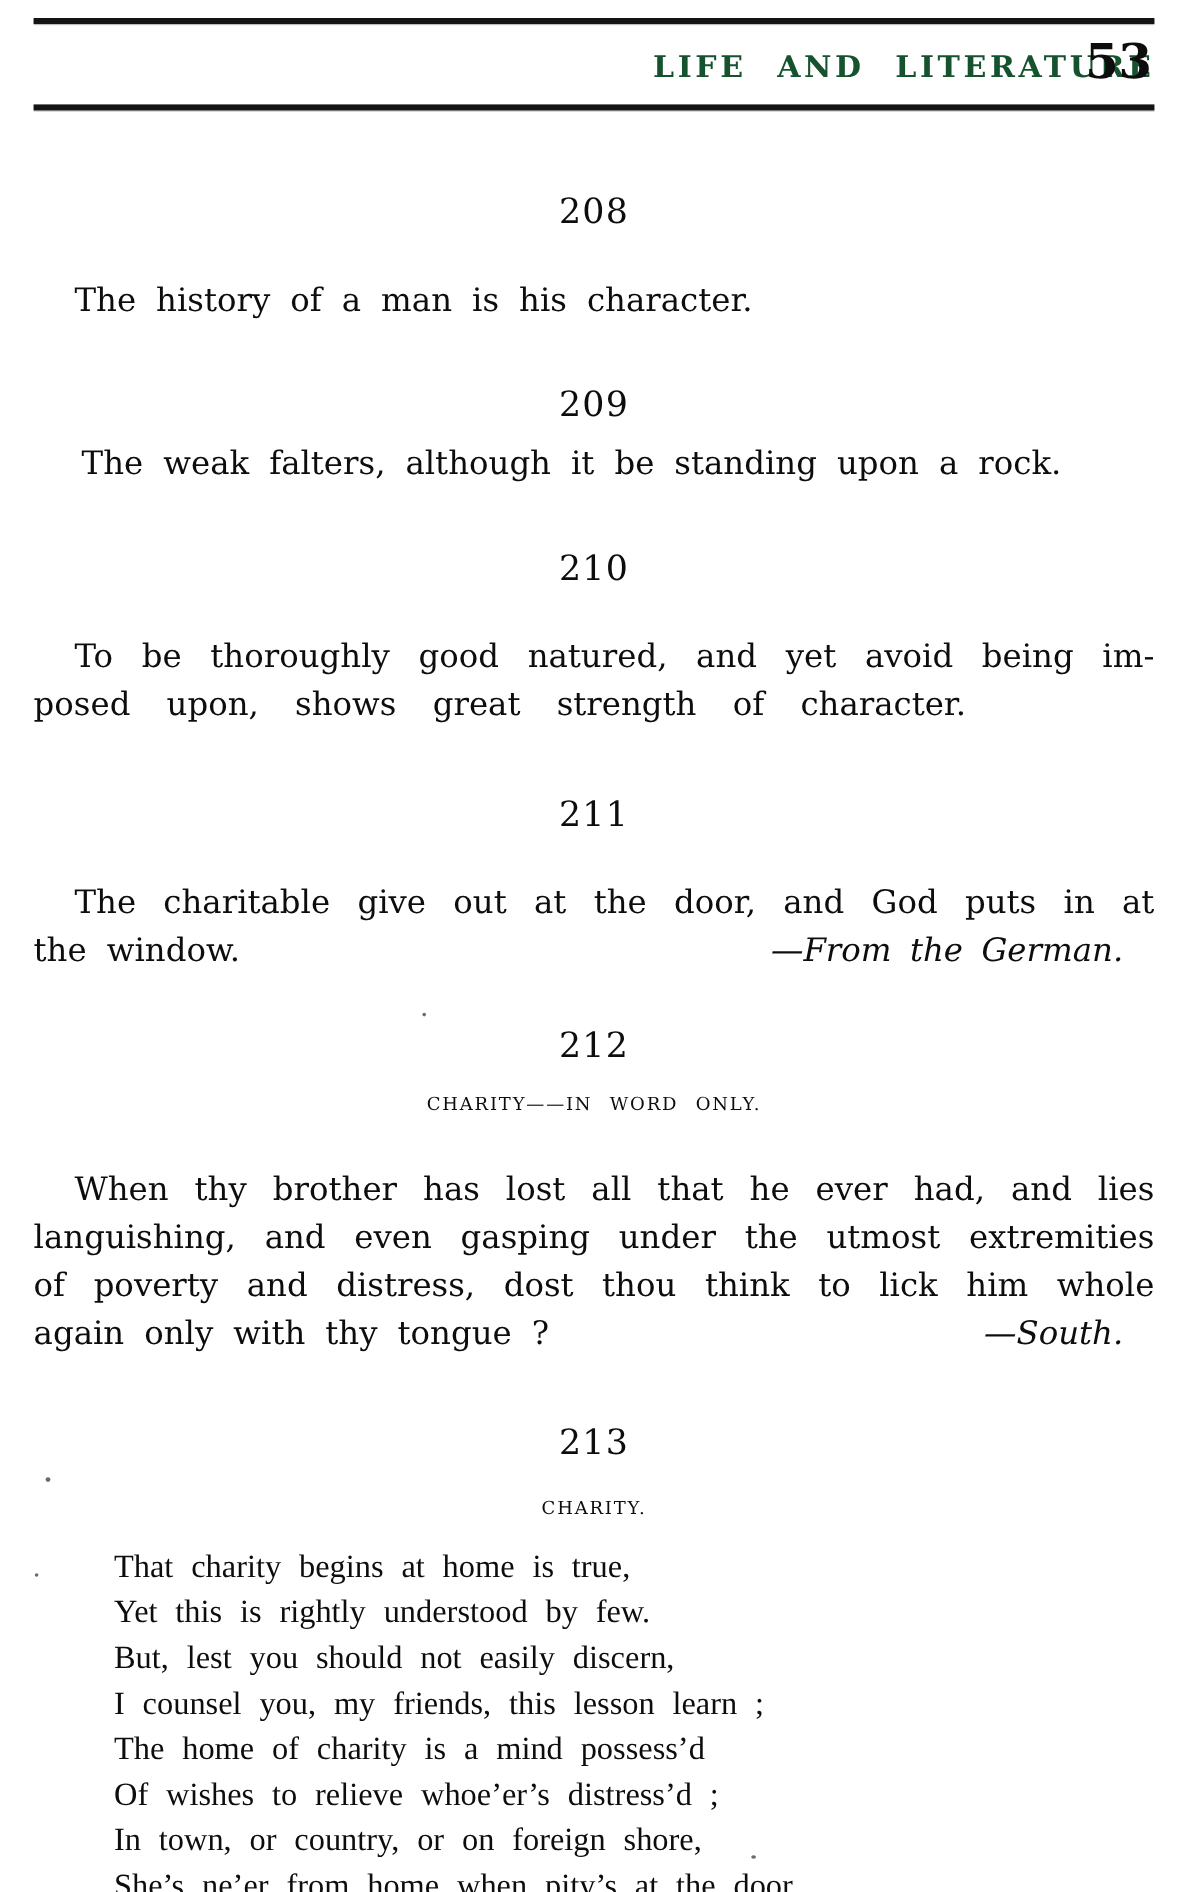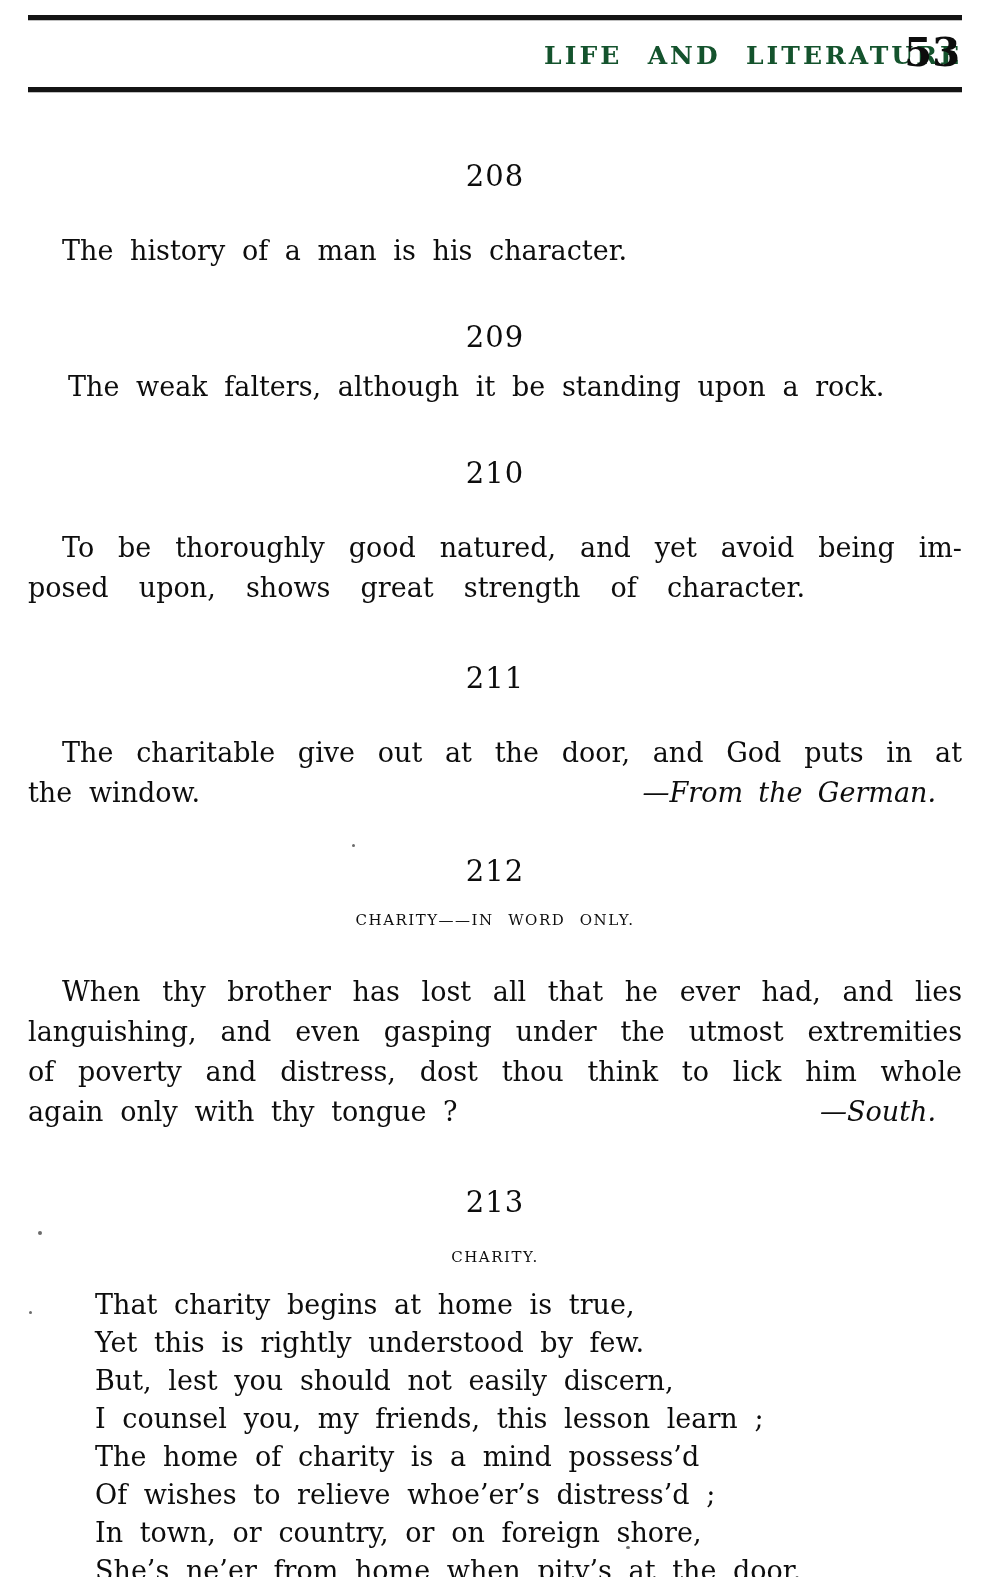--- a/index.html
+++ b/index.html
@@ -66,21 +66,21 @@
   }
   .line.just {
     white-space: normal;
     text-align: justify;
     text-align-last: justify;
     text-justify: inter-word;
   }
   .line.indent { padding-left: 34px; margin-top: 37px; }
   .line.wide   { word-spacing: 0.80em; }
   .line.verse  { padding-left: 40px; }
-  .line.poem   { padding-left: 67px; line-height: 38px; }
+  .line.poem   { padding-left: 67px; line-height: 38px; font-family: Liberation Serif, serif; }
 
   .attr-row {
     display: flex; justify-content: space-between; align-items: baseline;
     white-space: nowrap;
     gap: 14px;
   }
   .attr {
     font-style: italic;
     padding-right: 26px;
     word-spacing: 0.25em;

